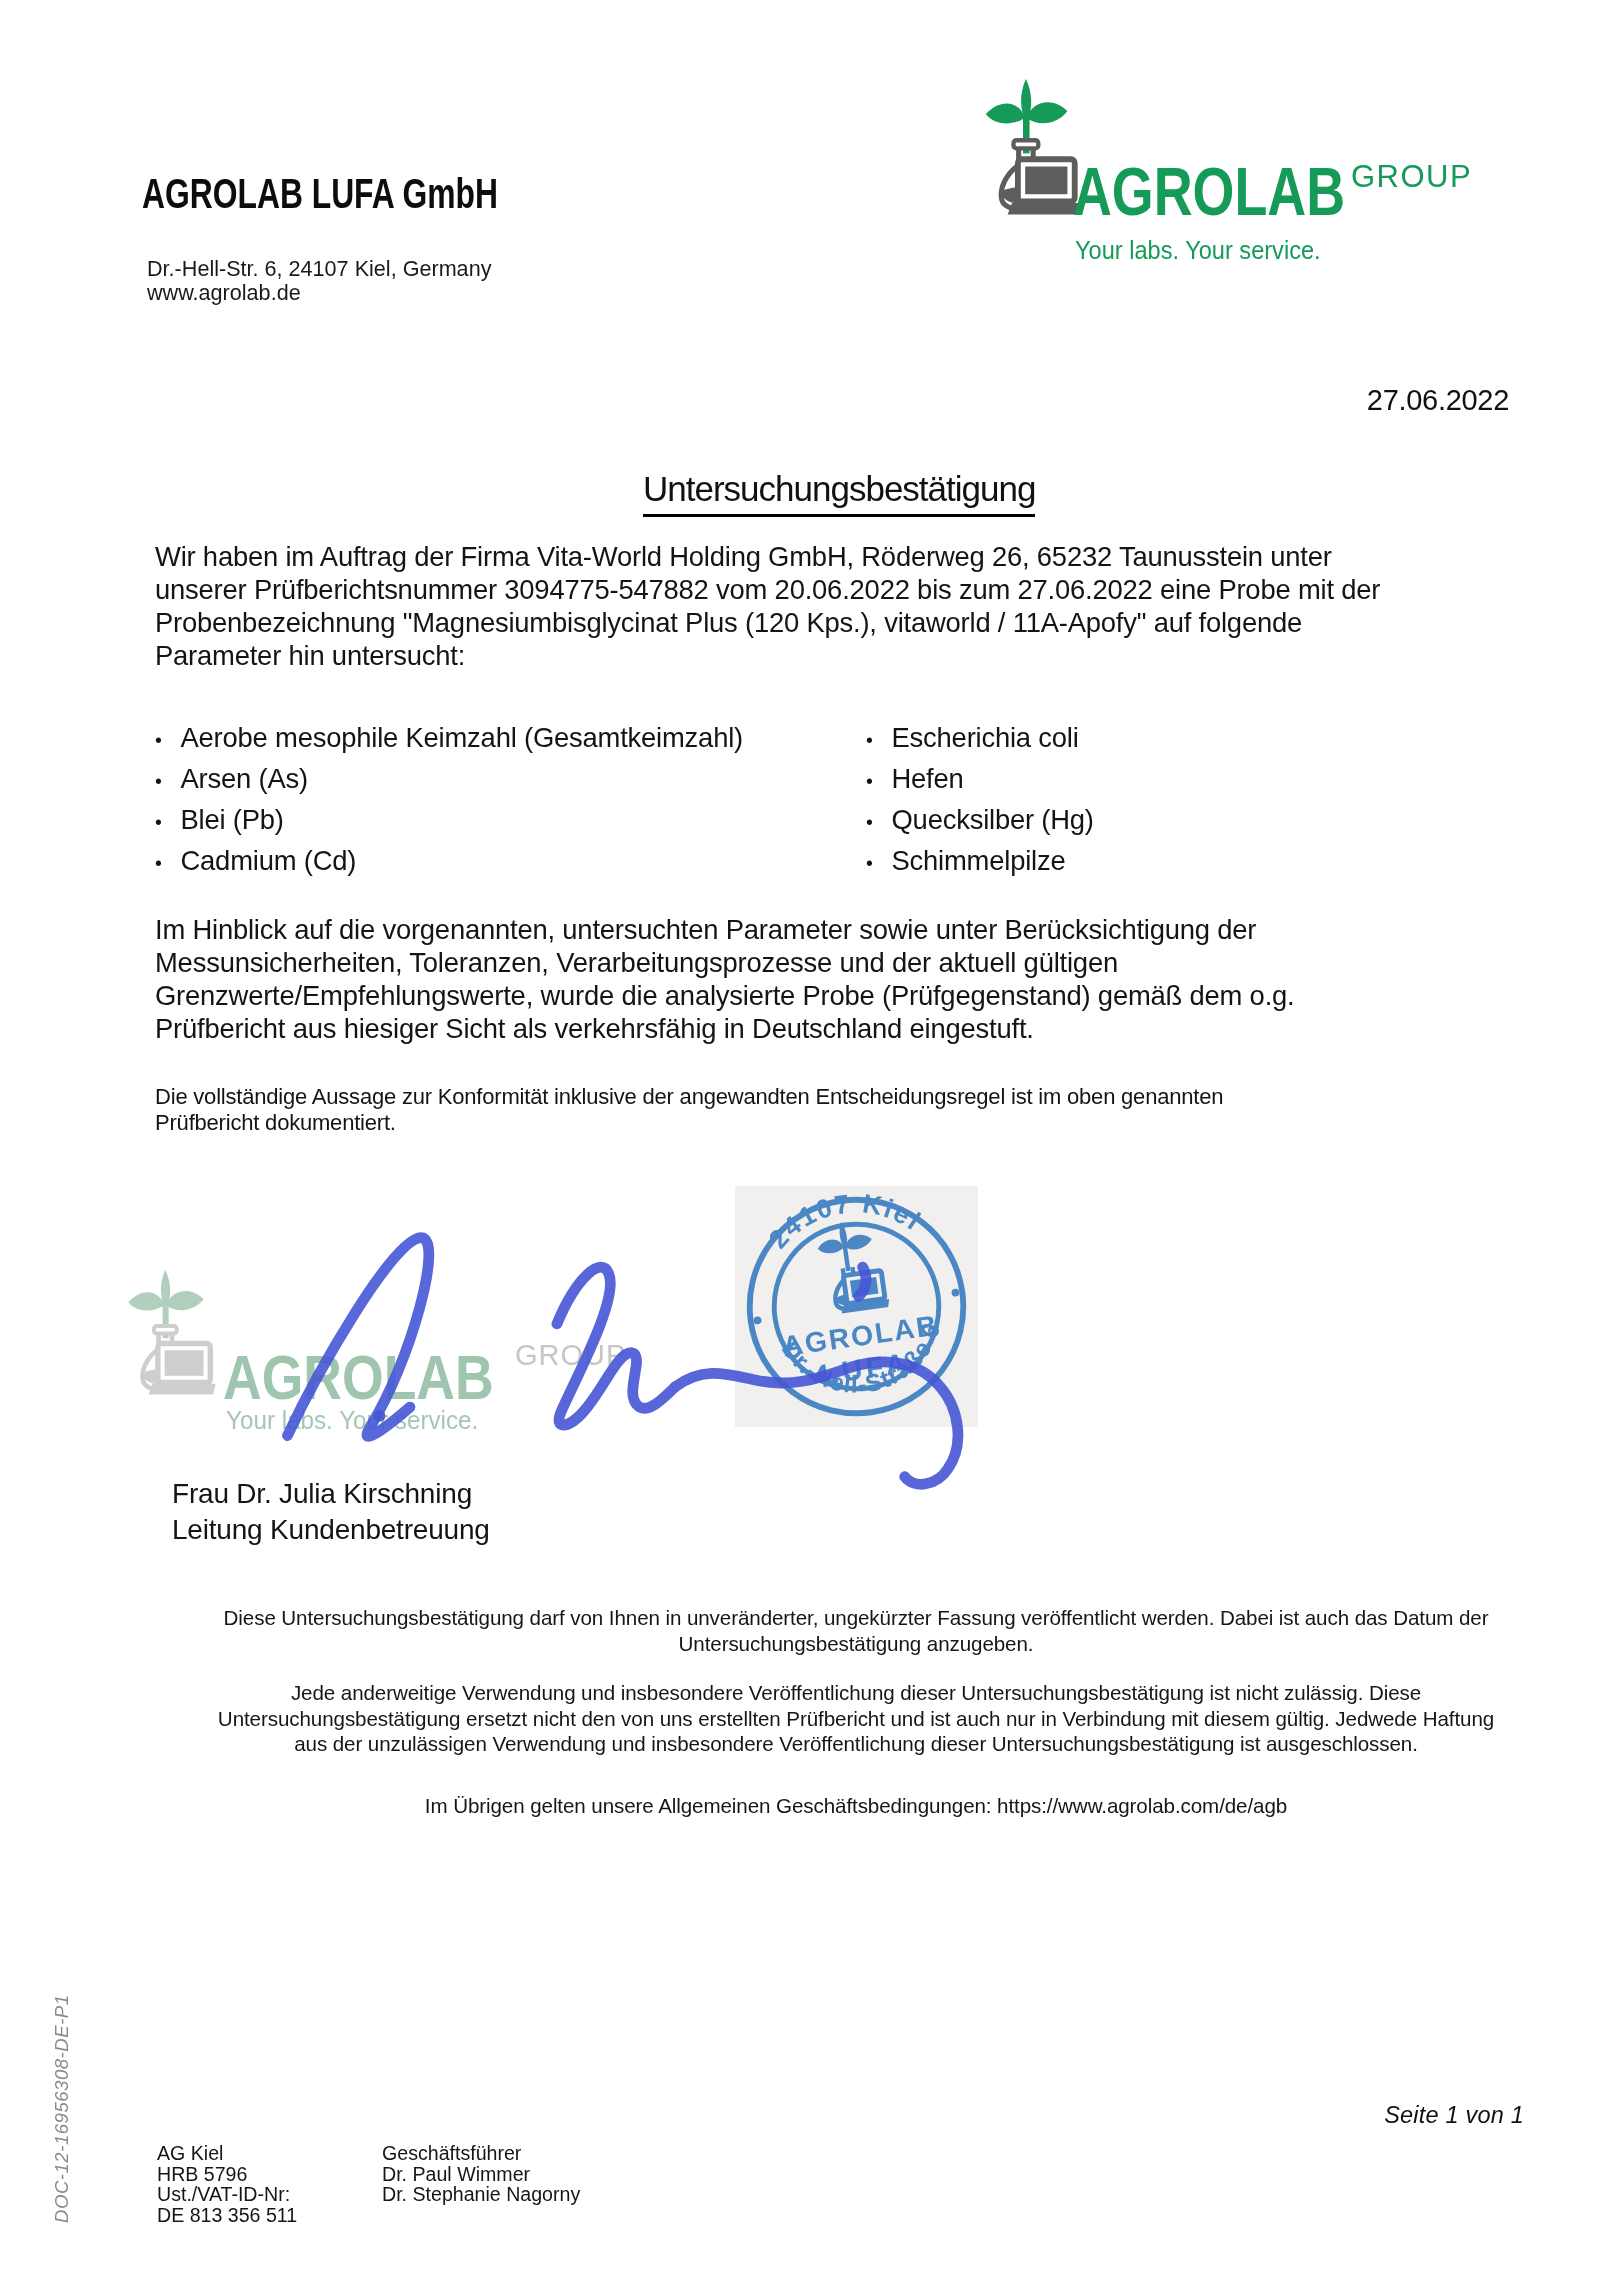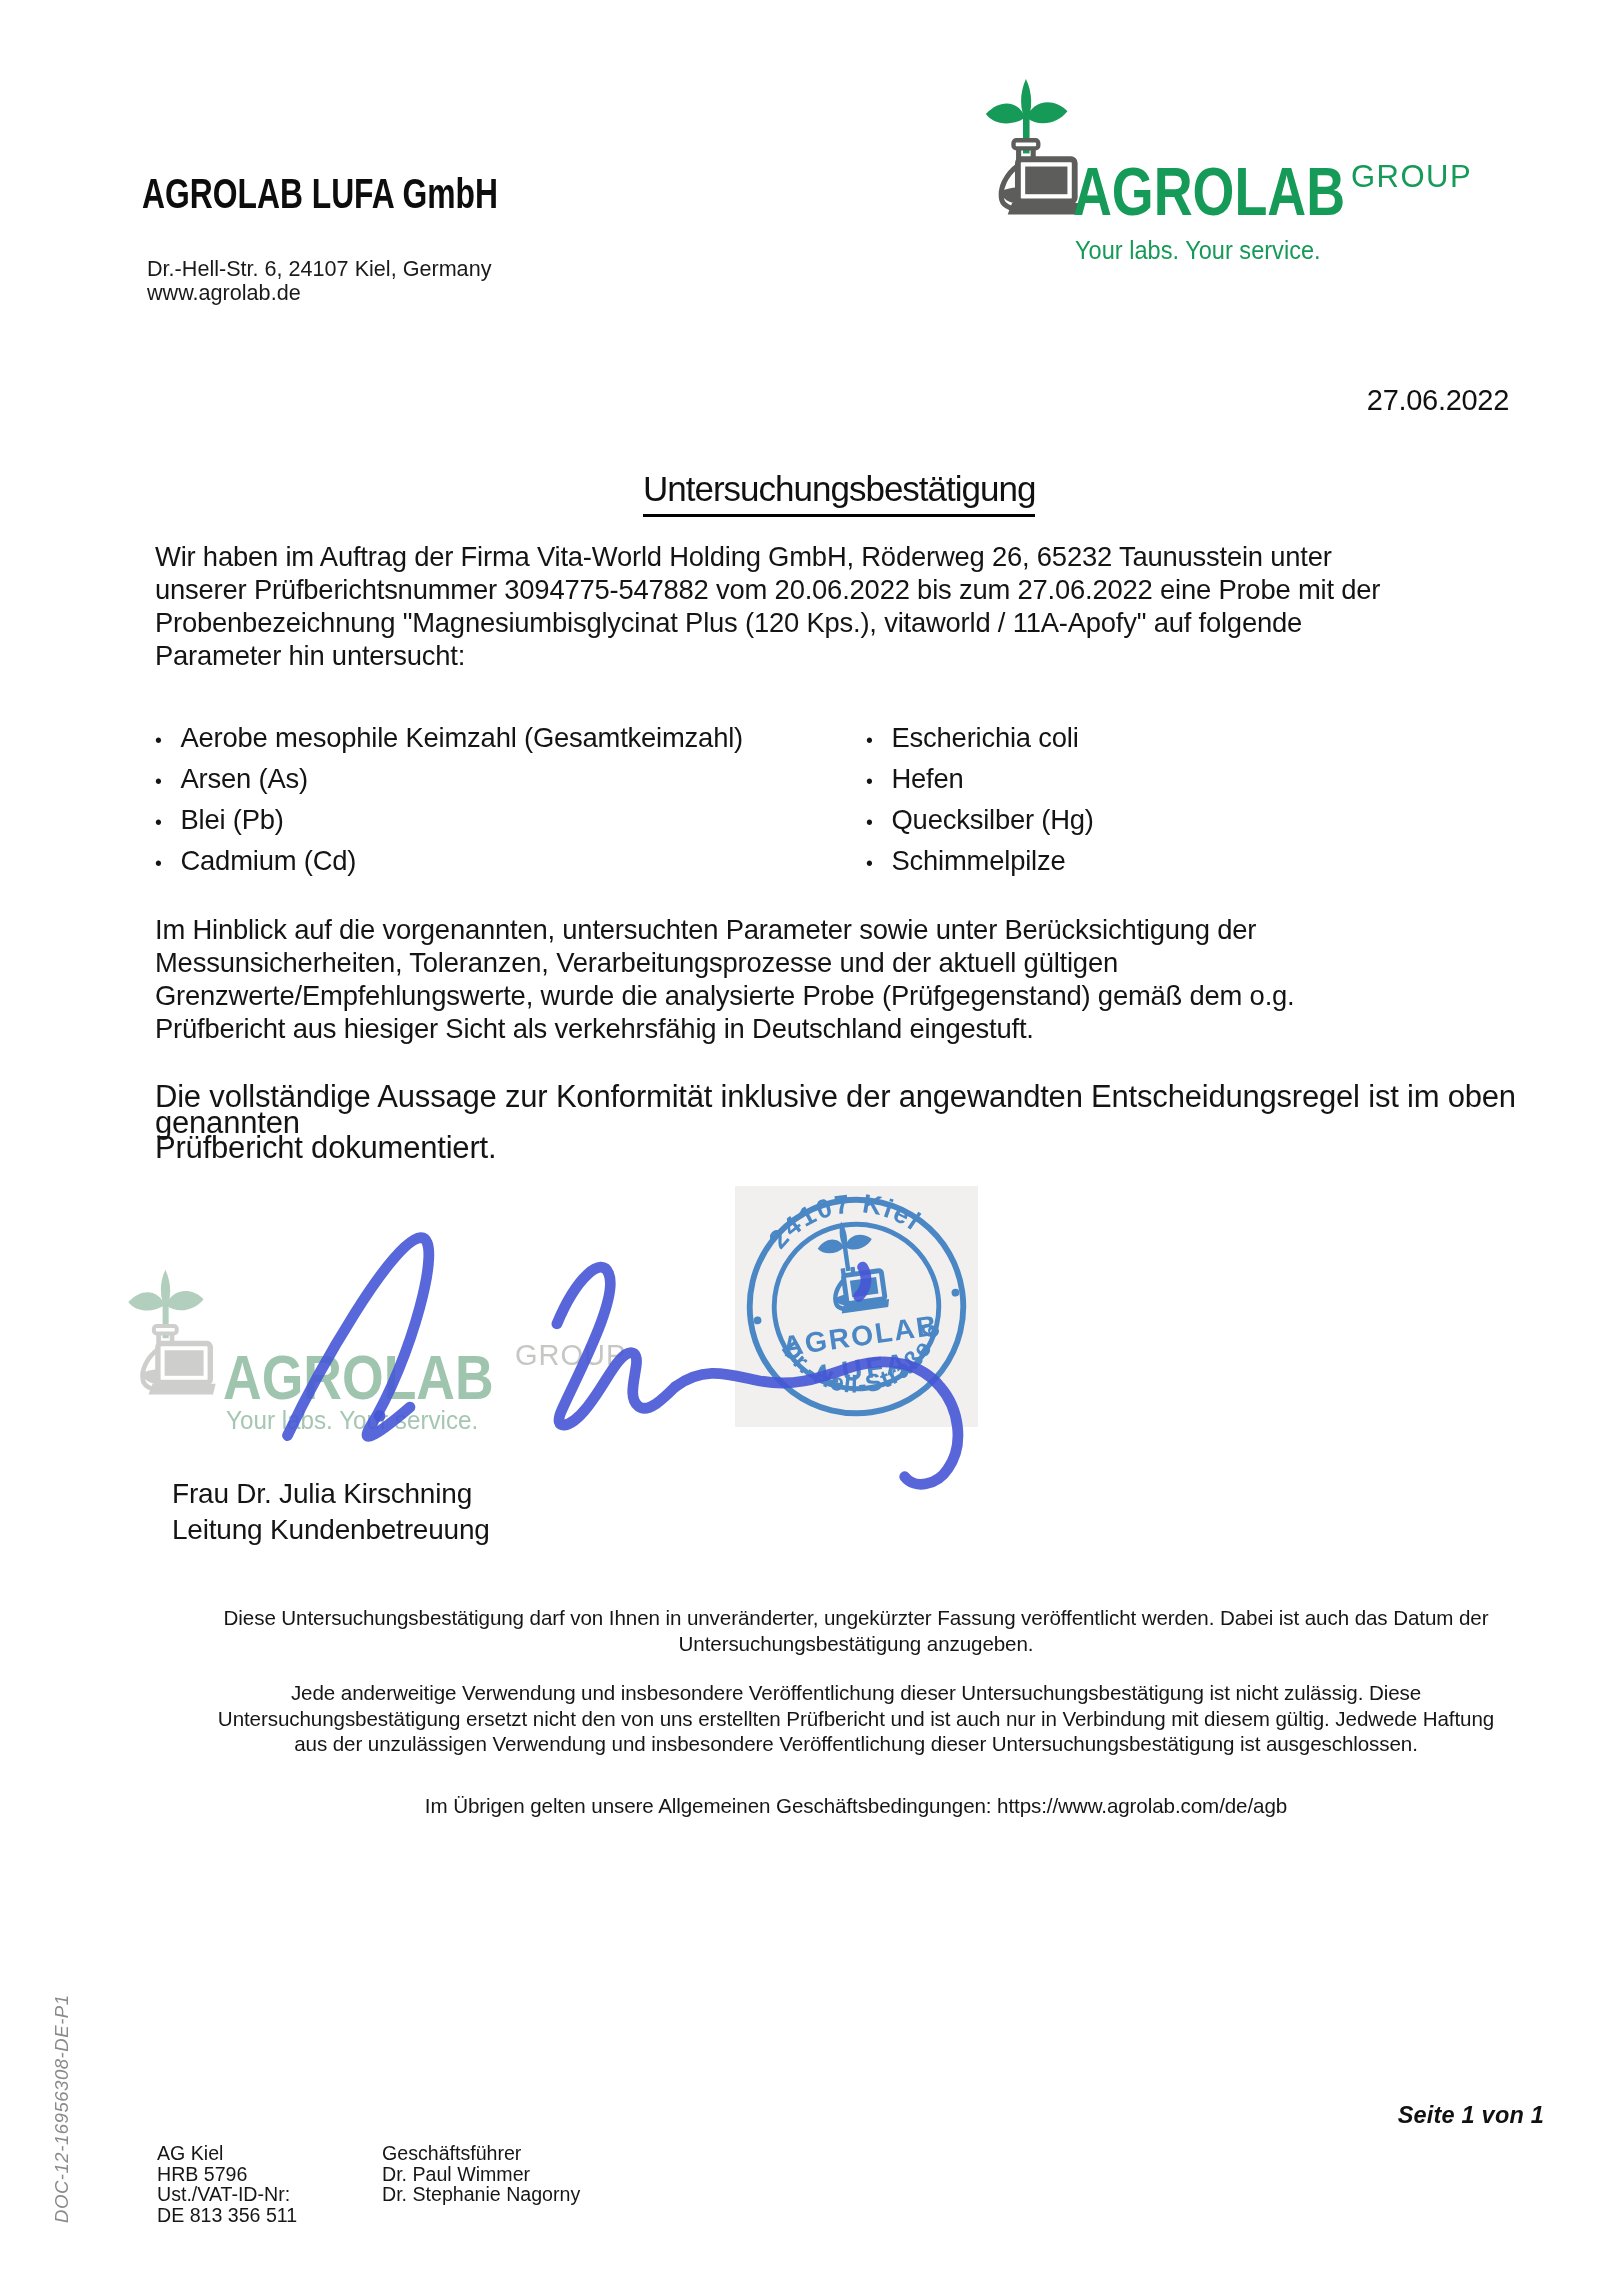--- a/index.html
+++ b/index.html
@@ -50,21 +50,21 @@
     border-bottom:3.9px solid #000;padding-bottom:5px;
   }
 
   .body-text{
     font-size:27.4px;line-height:33px;letter-spacing:-0.2px;color:#141414;
   }
   .para-intro{ left:155px;top:540px;width:1392px; }
   .para-assessment{ left:155px;top:913px;width:1392px; }
   .para-conformity{
     left:155px;top:1084px;width:1392px;
-    font-size:31px;line-height:25.5px;letter-spacing:-0.2px;color:#141414;
+    font-size:22px;line-height:25.5px;letter-spacing:-0.2px;color:#141414;
   }
 
   .bullets{ top:722px;font-size:27.4px;letter-spacing:-0.2px;color:#141414; }
   .bullets-left{ left:155px; }
   .bullets-right{ left:866px; }
   .bullet-row{ height:41px;display:flex;align-items:flex-start; }
   .bullet-dot{ width:25.5px;font-size:19.6px;line-height:37px;color:#141414; }
 
   
   .wm{ opacity:0.85; }
@@ -85,21 +85,21 @@
   }
 
   .legal{
     left:155px;width:1402px;
     font-size:20.6px;line-height:25.5px;letter-spacing:-0.1px;color:#161616;text-align:center;
   }
   .legal-1{ top:1605px; }
   .legal-2{ top:1680px; }
   .legal-3{ top:1778px;margin-top:15px; }
 
-  .page-num{ right:76px;top:2102px;font-size:23.5px;font-style:italic;letter-spacing:0.2px;font-weight:bold; }
+  .page-num{ right:96px;top:2102px;font-size:23.5px;font-style:italic;letter-spacing:0.2px; }
 
   .doc-number{
     left:51px;top:2223px;
     font-size:18.6px;font-style:italic;color:#8a8a8a;letter-spacing:0.5px;
     transform:rotate(-90deg);transform-origin:0 0;white-space:nowrap;
   }
   .footer-col{ top:2143px;font-size:19.6px;line-height:20.6px;color:#161616; }
   .footer-col1{ left:157px; }
   .footer-col2{ left:382px; }
 </style>

